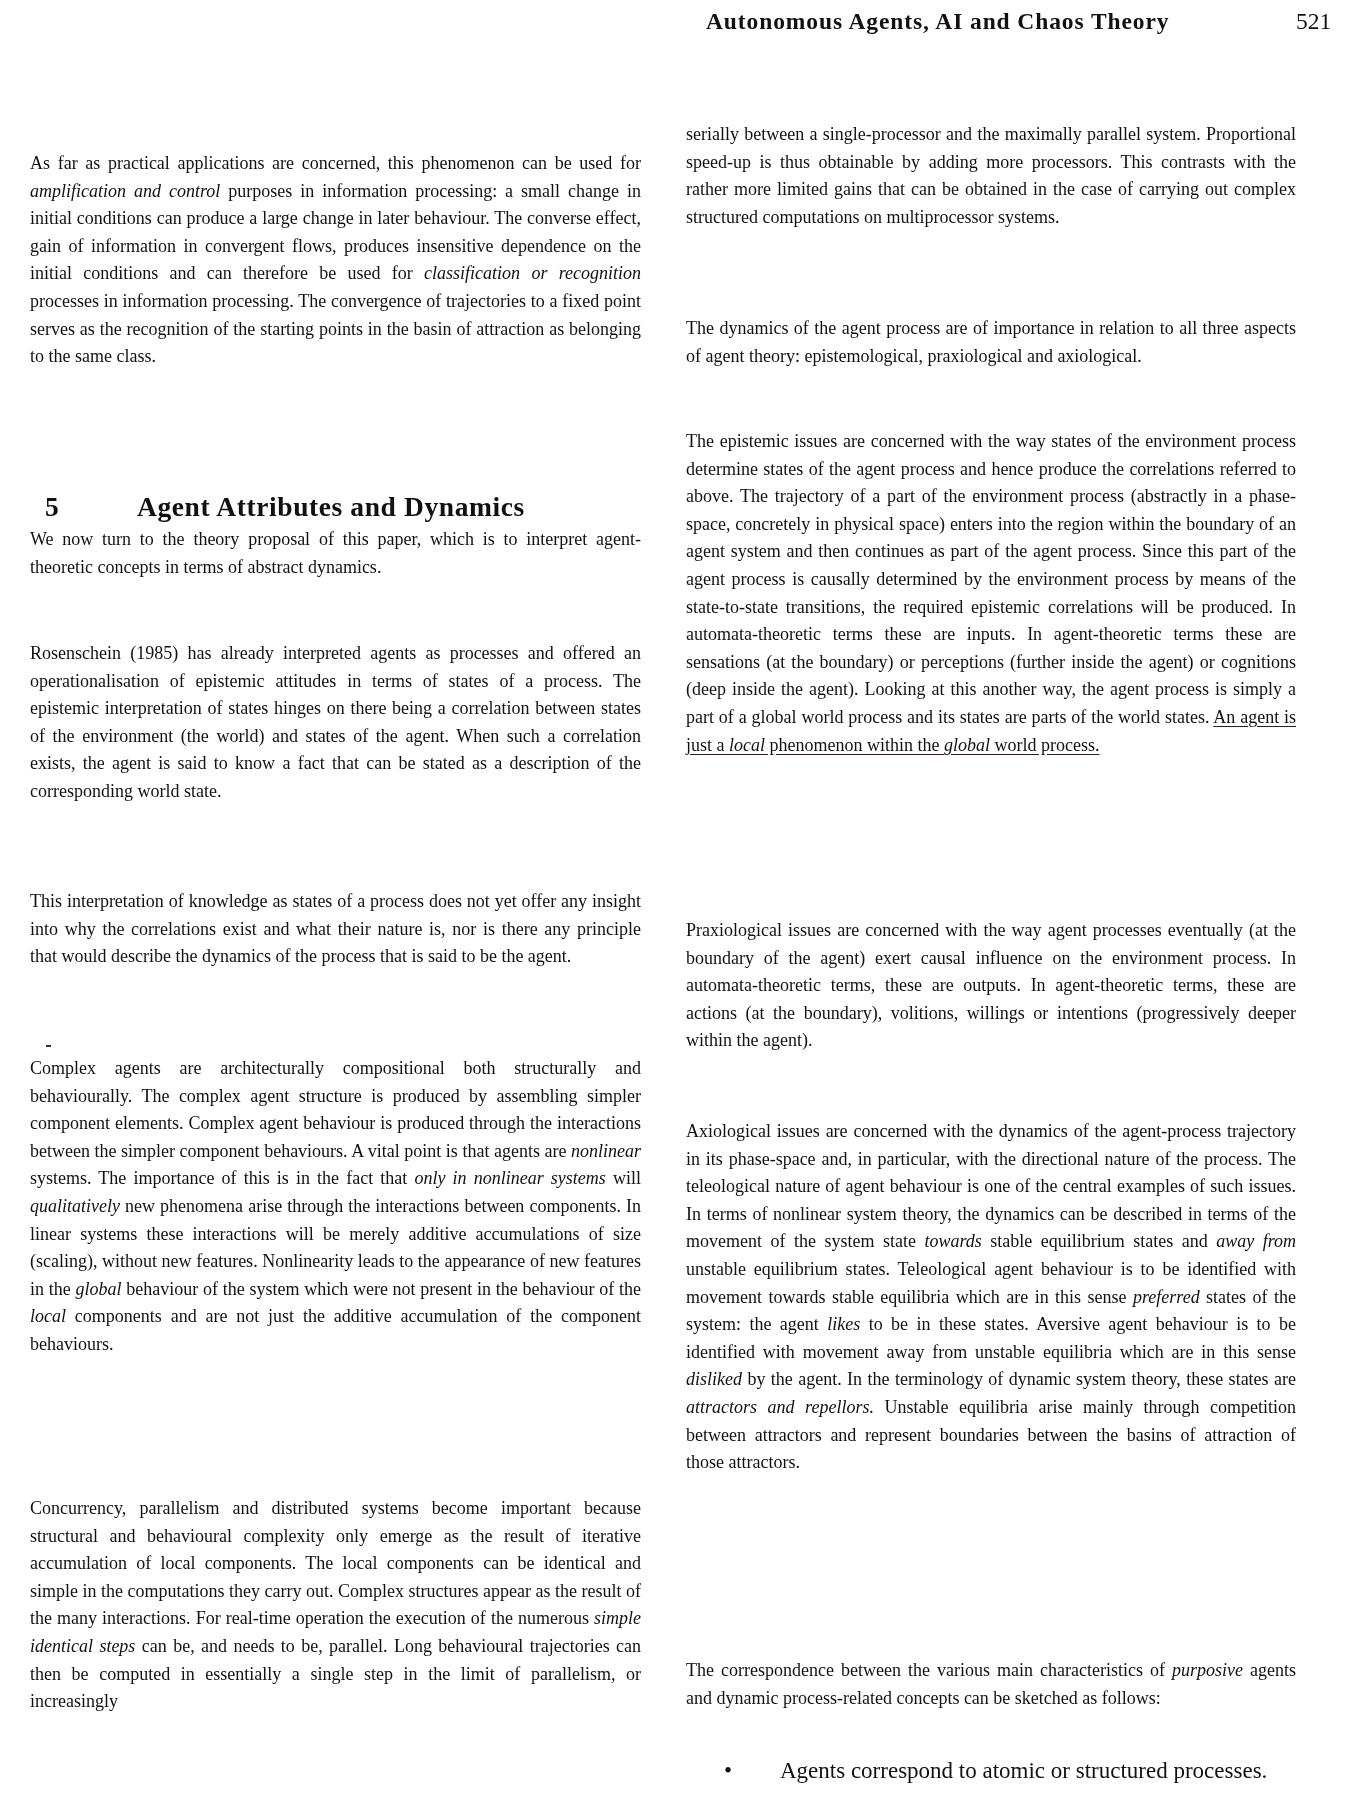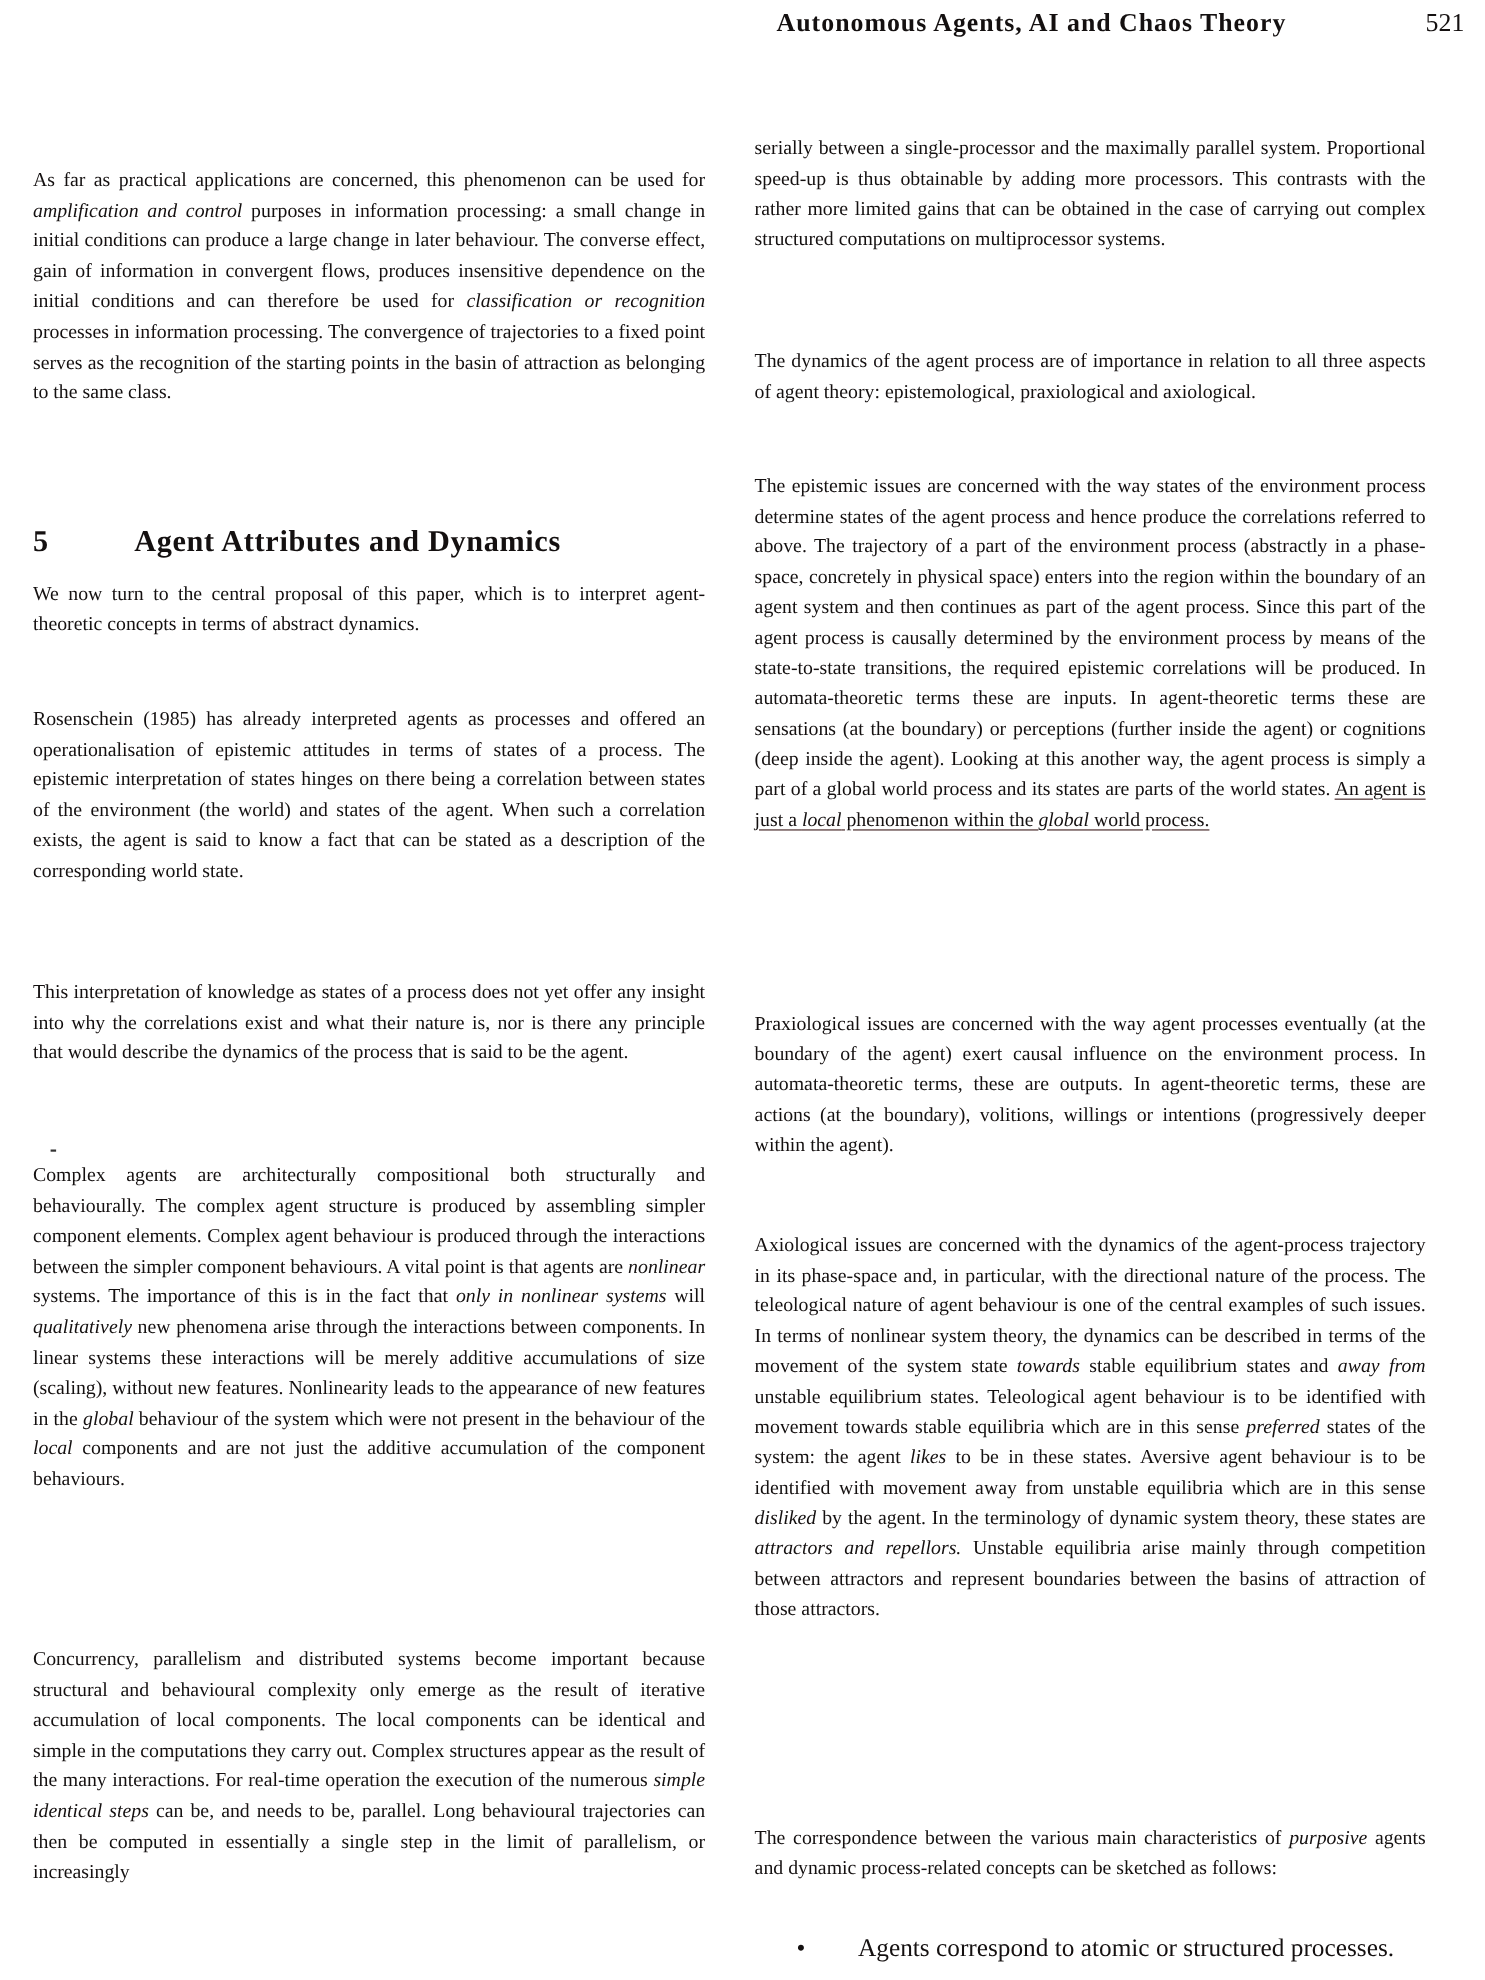--- a/index.html
+++ b/index.html
@@ -64,21 +64,21 @@
     .para .it { font-style: italic; }
     .para .ul {
       text-decoration: underline;
       text-decoration-color: #3a1a1a;
       text-underline-offset: 3px;
     }
     .section-heading {
       position: absolute;
       left: 0;
       width: 100%;
-      margin: 0;
+      margin: 15px;
       font-size: 27.5px;
       font-weight: bold;
       letter-spacing: 0.6px;
       white-space: nowrap;
     }
     .section-number {
       display: inline-block;
       width: 92px;
     }
     .stray-mark {
@@ -112,21 +112,21 @@
   <span class="page-number">521</span>
 </div>
 
 <div class="column col-left">
   <p class="para" style="top:150px;"><span>As far as practical applications are concerned, this phenomenon can be used for </span><span class="it">amplification and control</span><span> purposes in information processing: a small change in initial conditions can produce a large change in later behaviour.  The converse effect, gain of information in convergent flows, produces insensitive dependence on the initial conditions and can therefore be used for </span><span class="it">classification or recognition</span><span> processes in information processing.  The convergence of trajectories to a fixed point serves as the recognition of the starting points in the basin of attraction as belonging to the same class.</span></p>
 
   <h2 class="section-heading" style="top:476px;">
     <span class="section-number">5</span><span>Agent Attributes and Dynamics</span>
   </h2>
 
-  <p class="para" style="top:526px;"><span>We now turn to the central proposal of this paper, which is to interpret agent-theoretic concepts in terms of abstract dynamics.</span></p>
+  <p class="para" style="top:526px;"><span>We now turn to the theory proposal of this paper, which is to interpret agent-theoretic concepts in terms of abstract dynamics.</span></p>
   <p class="para" style="top:640px;"><span>Rosenschein (1985) has already interpreted agents as processes and offered an operationalisation of epistemic attitudes in terms of states of a process.  The epistemic interpretation of states hinges on there being a correlation between states of the environment (the world) and states of the agent.  When such a correlation exists, the agent is said to know a fact that can be stated as a description of the corresponding world state.</span></p>
   <p class="para" style="top:888px;"><span>This interpretation of knowledge as states of a process does not yet offer any insight into why the correlations exist and what their nature is, nor is there any principle that would describe the dynamics of the process that is said to be the agent.</span></p>
   <p class="para" style="top:1055px;"><span>Complex agents are architecturally compositional both structurally and behaviourally.  The complex agent structure is produced by assembling simpler component elements. Complex agent behaviour is produced through the interactions between the simpler component behaviours.  A vital point is that agents are </span><span class="it">nonlinear</span><span> systems.  The importance of this is in the fact that </span><span class="it">only in nonlinear systems</span><span> will </span><span class="it">qualitatively</span><span> new phenomena arise through the interactions between components.  In linear systems these interactions will be merely additive accumulations of size (scaling), without new features.  Nonlinearity leads to the appearance of new features in the </span><span class="it">global</span><span> behaviour of the system which were not present in the behaviour of the </span><span class="it">local</span><span> components and are not just the additive accumulation of the component behaviours.</span></p>
   <p class="para" style="top:1495px;"><span>Concurrency, parallelism and distributed systems become important because structural and behavioural complexity only emerge as the result of iterative accumulation of local components.  The local components can be identical and simple in the computations they carry out.  Complex structures appear as the result of the many interactions.  For real-time operation the execution of the numerous </span><span class="it">simple identical steps</span><span> can be, and needs to be, parallel.  Long behavioural trajectories can then be computed in essentially a single step in the limit of parallelism, or increasingly</span></p>
 </div>
 
 <div class="stray-mark"></div>
 
 <div class="column col-right">
   <p class="para" style="top:121px;"><span>serially between a single-processor and the maximally parallel system.  Proportional speed-up is thus obtainable by adding more processors.  This contrasts with the rather more limited gains that can be obtained in the case of carrying out complex structured computations on multiprocessor systems.</span></p>

